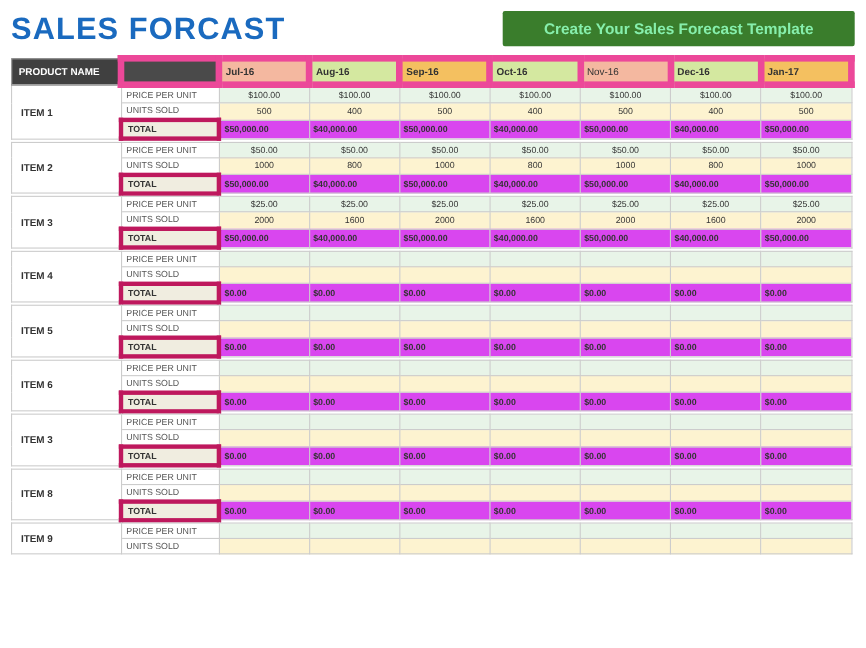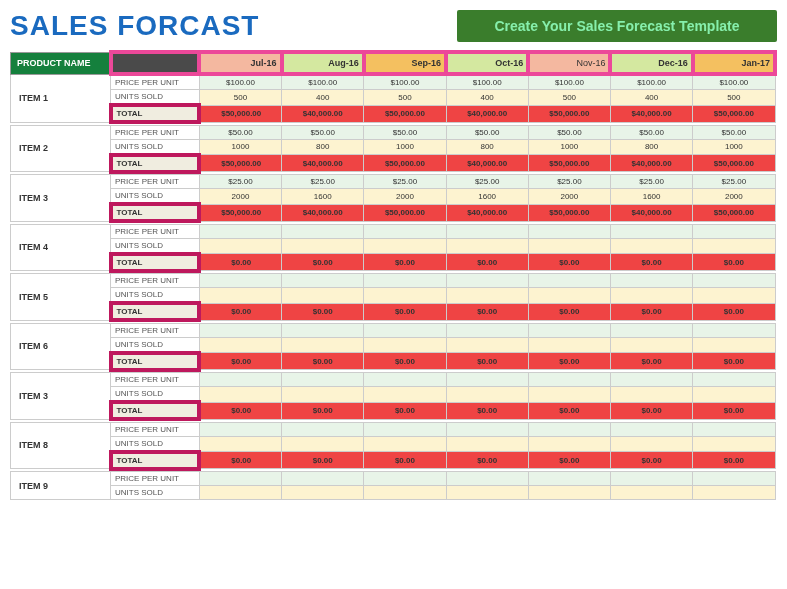--- a/index.html
+++ b/index.html
@@ -36,26 +36,26 @@
       width: 100%;
       border-collapse: collapse;
       font-size: 9px;
     }
 
     
     .col-header {
       background: #4a4a4a;
       color: #fff;
       font-weight: bold;
-      text-align: right;
+      text-align: left;
       padding: 4px 3px;
-      border: 4px solid #ec4899;
+      border: 6px solid #ec4899;
     }
     .col-header-product {
-      background: #15803d;
+      background: #404040;
       color: #fff;
       font-weight: bold;
       text-align: left;
       padding: 4px 6px;
       border: 1px solid #999;
     }
 
     
     .item-label {
       font-weight: bold;
@@ -99,23 +99,23 @@
     .cell-units {
       background: #fdf3d0;
       color: #333;
       text-align: center;
       padding: 2px 3px;
       border: 1px solid #ccc;
       font-size: 8px;
     }
     
     .cell-total {
-      background: #ef4444;
+      background: #d946ef;
       color: #333;
-      text-align: center;
+      text-align: left;
       padding: 2px 3px;
       border: 1px solid #ccc;
       font-size: 8px;
       font-weight: bold;
     }
 
     
     .month-jul { background: #f4b8a0 !important; color: #333; font-weight: bold; }
     .month-aug { background: #d4e8a0 !important; color: #333; font-weight: bold; }
     .month-sep { background: #f4c060 !important; color: #333; font-weight: bold; }

